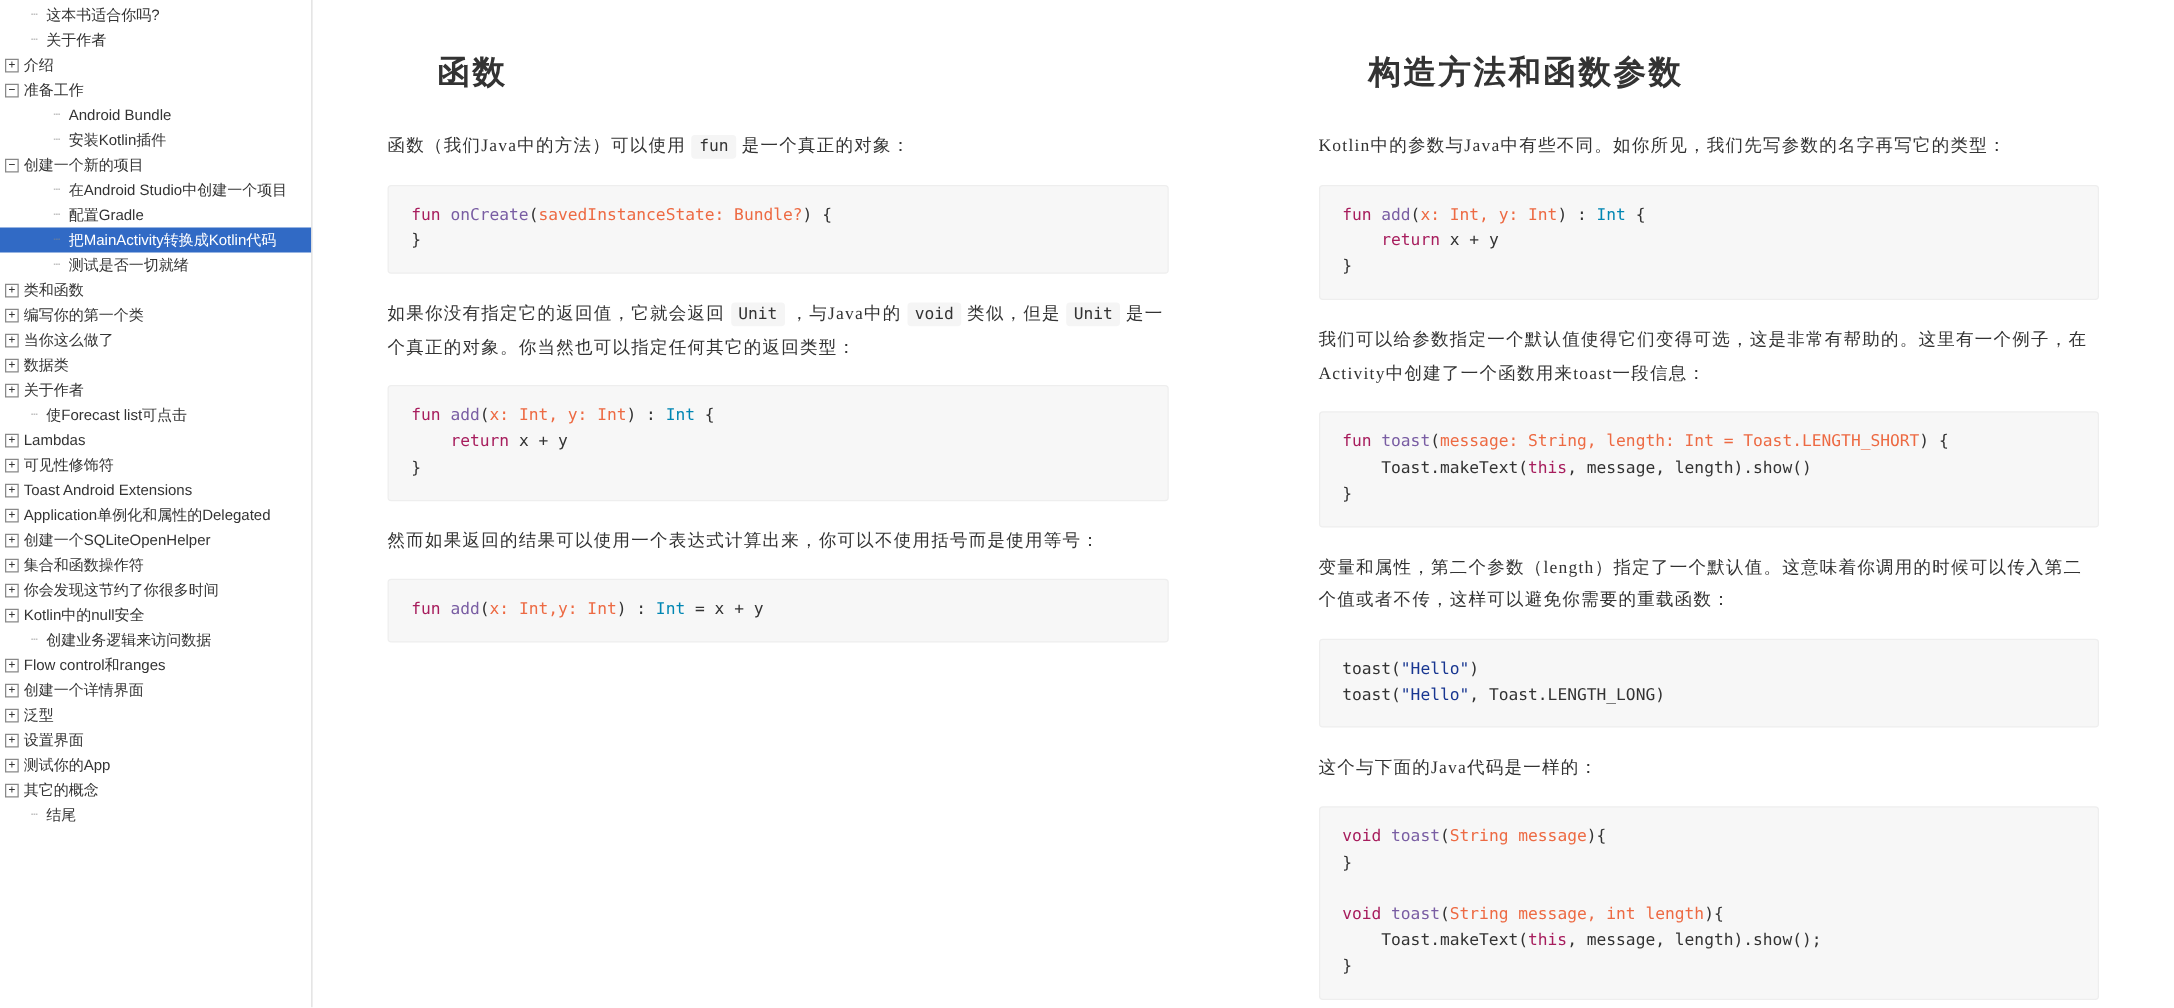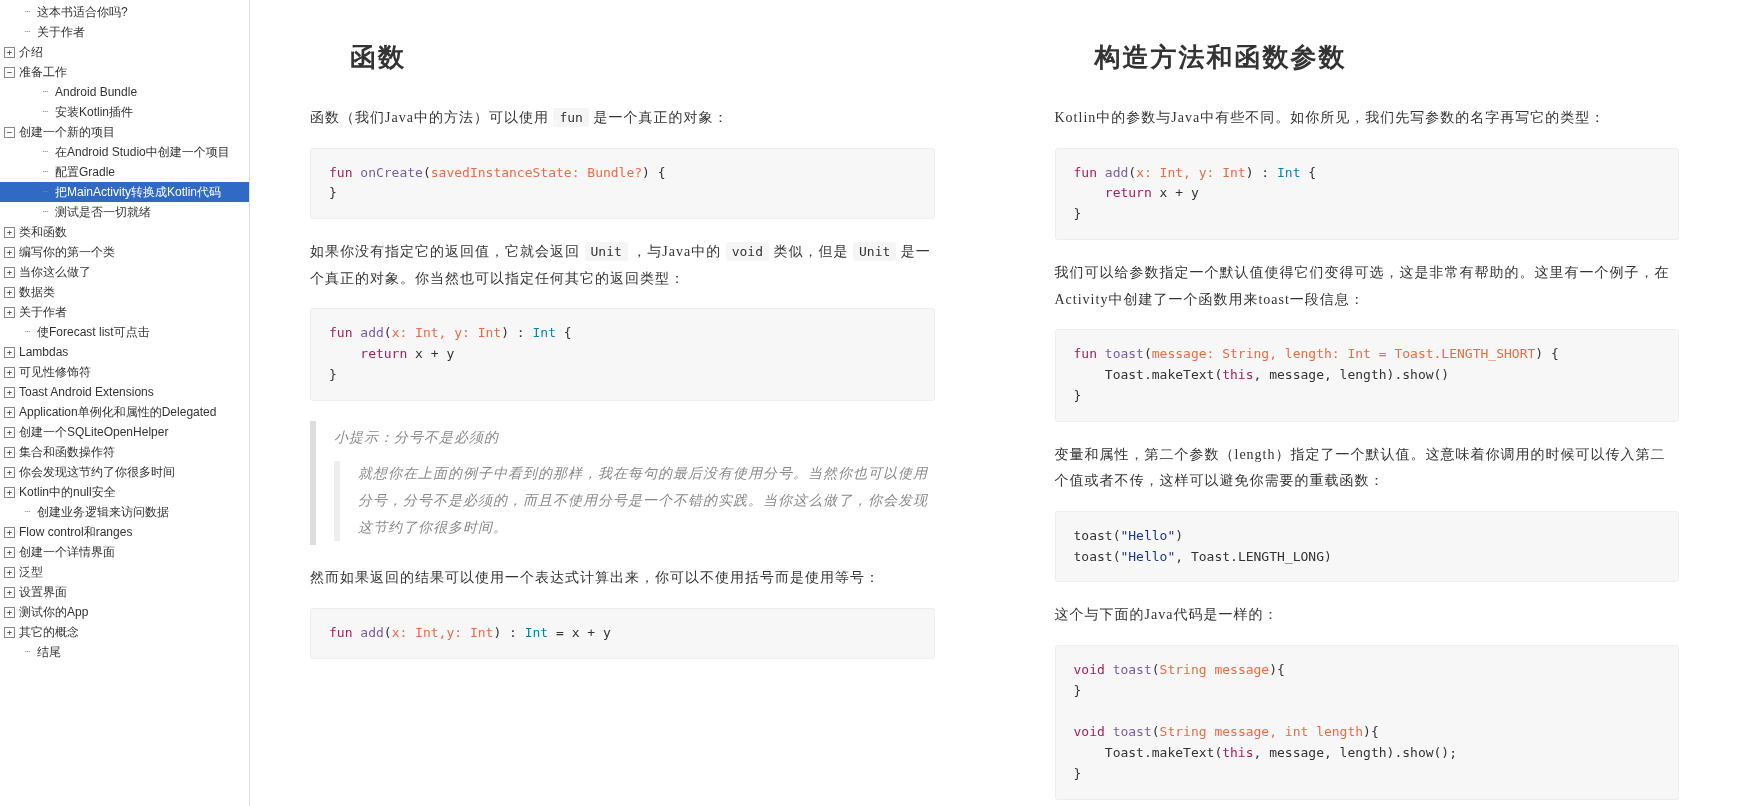--- a/index.html
+++ b/index.html
@@ -176,26 +176,20 @@
       <span>函数（我们Java中的方法）可以使用 </span><code class="code-inline">fun</code><span> 是一个真正的对象：</span>
     </p>
     <pre><span class="kw">fun</span> <span class="fn">onCreate</span>(<span class="param">savedInstanceState: Bundle?</span>) {
 }</pre>
     <p>
       <span>如果你没有指定它的返回值，它就会返回 </span><code class="code-inline">Unit</code><span> ，与Java中的 </span><code class="code-inline">void</code><span> 类似，但是 </span><code class="code-inline">Unit</code><span> 是一个真正的对象。你当然也可以指定任何其它的返回类型：</span>
     </p>
     <pre><span class="kw">fun</span> <span class="fn">add</span>(<span class="param">x: Int, y: Int</span>) : <span class="ty">Int</span> {
     <span class="kw">return</span> x + y
 }</pre>
-    <blockquote>
-      <p class="tip-title">小提示：分号不是必须的</p>
-      <div class="tip-body-wrap">
-        <p class="tip-body">就想你在上面的例子中看到的那样，我在每句的最后没有使用分号。当然你也可以使用分号，分号不是必须的，而且不使用分号是一个不错的实践。当你这么做了，你会发现这节约了你很多时间。</p>
-      </div>
-    </blockquote>
     <p>然而如果返回的结果可以使用一个表达式计算出来，你可以不使用括号而是使用等号：</p>
     <pre><span class="kw">fun</span> <span class="fn">add</span>(<span class="param">x: Int,y: Int</span>) : <span class="ty">Int</span> = x + y</pre>
   </div>
 
   <div class="content-col">
     <h1>构造方法和函数参数</h1>
     <p>Kotlin中的参数与Java中有些不同。如你所见，我们先写参数的名字再写它的类型：</p>
     <pre><span class="kw">fun</span> <span class="fn">add</span>(<span class="param">x: Int, y: Int</span>) : <span class="ty">Int</span> {
     <span class="kw">return</span> x + y
 }</pre>

